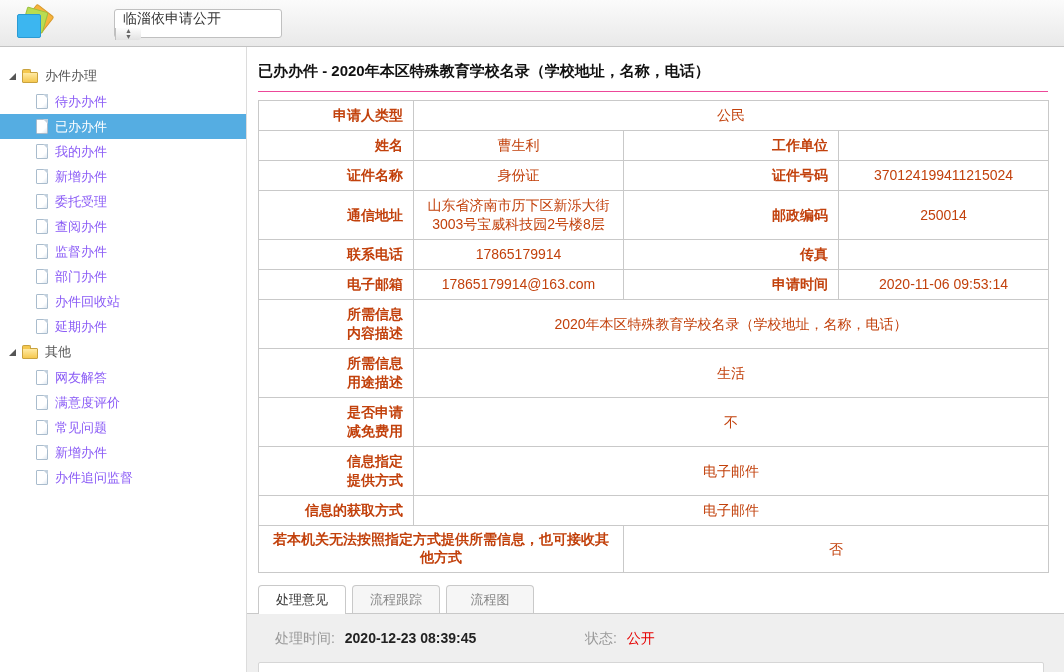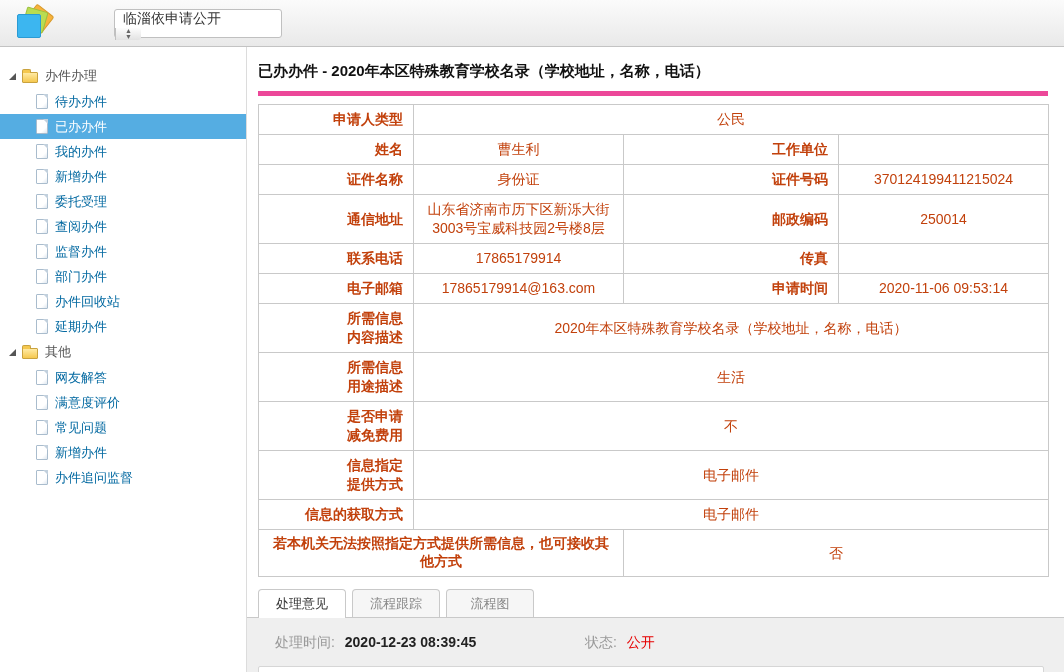--- a/index.html
+++ b/index.html
@@ -22,28 +22,28 @@
   .body-wrap { display:flex; height:625px; }
   .sidebar { width:247px; background:#fff; border-right:1px solid #dcdcdc; padding-top:16px; flex:none; }
   .content { flex:1; background:#fff; display:flex; flex-direction:column; overflow:hidden; }
 
   
   .tree-group { display:flex; align-items:center; height:26px; padding-left:9px; cursor:pointer; }
   .expander { width:0; height:0; border-left:7px solid transparent; border-bottom:7px solid #555; margin-right:6px; flex:none; }
   .folder-icon { position:relative; width:16px; height:11px; background:linear-gradient(#ffeaa4,#f5c84f); border:1px solid #c9a23e; border-radius:1px; margin:3px 7px 0 0; flex:none; }
   .folder-icon::before { content:''; position:absolute; top:-4px; left:-1px; width:7px; height:3px; background:#f5c84f; border:1px solid #c9a23e; border-bottom:none; border-radius:2px 2px 0 0; }
   .tree-group-label { font-size:13px; color:#555; }
-  .tree-item { display:flex; align-items:center; height:25px; padding-left:36px; cursor:pointer; color:#0369a1; }
+  .tree-item { display:flex; align-items:center; height:25px; padding-left:36px; cursor:pointer; color:#8b5cf6; }
   .tree-item .label { font-size:13px; }
   .doc-icon { position:relative; width:12px; height:15px; background:linear-gradient(135deg,#ffffff 70%,#dde6ef 100%); border:1px solid #a9bccd; border-radius:1px; margin-right:7px; flex:none; }
   .doc-icon::before { content:''; position:absolute; top:-1px; right:-1px; border-style:solid; border-width:0 5px 5px 0; border-color:transparent #c2d0dd transparent transparent; }
   .tree-item.selected { background:#55ade2; color:#fff; }
 
   
-  .page-head { margin:0 16px 0 11px; padding:15px 0 10px 0; border-bottom:5px solid #ec4899; }
+  .page-head { margin:0 16px 0 11px; padding:15px 0 10px 0; border-bottom:1px solid #ec4899; }
   .page-title { font-size:15px; font-weight:bold; color:#111; }
   .detail-table { border-collapse:collapse; table-layout:fixed; width:790px; margin:8px 0 6px 11px; }
   .detail-table col.c1{width:155px}.detail-table col.c2{width:210px}.detail-table col.c3{width:215px}.detail-table col.c4{width:210px}
   .detail-table td { border:1px solid #c9c9c9; font-size:14px; color:#c2410c; padding:5px 10px; vertical-align:middle; }
   .detail-table td.lbl { font-weight:bold; text-align:right; white-space:pre-line; line-height:19px; }
   .detail-table td.val { text-align:center; line-height:19px; word-break:break-all; }
   .detail-table tr.h1 td { height:29px; }
   .detail-table tr.h2 td { height:48px; }
   .detail-table td.lbl-wide { font-weight:bold; text-align:center; }
 

